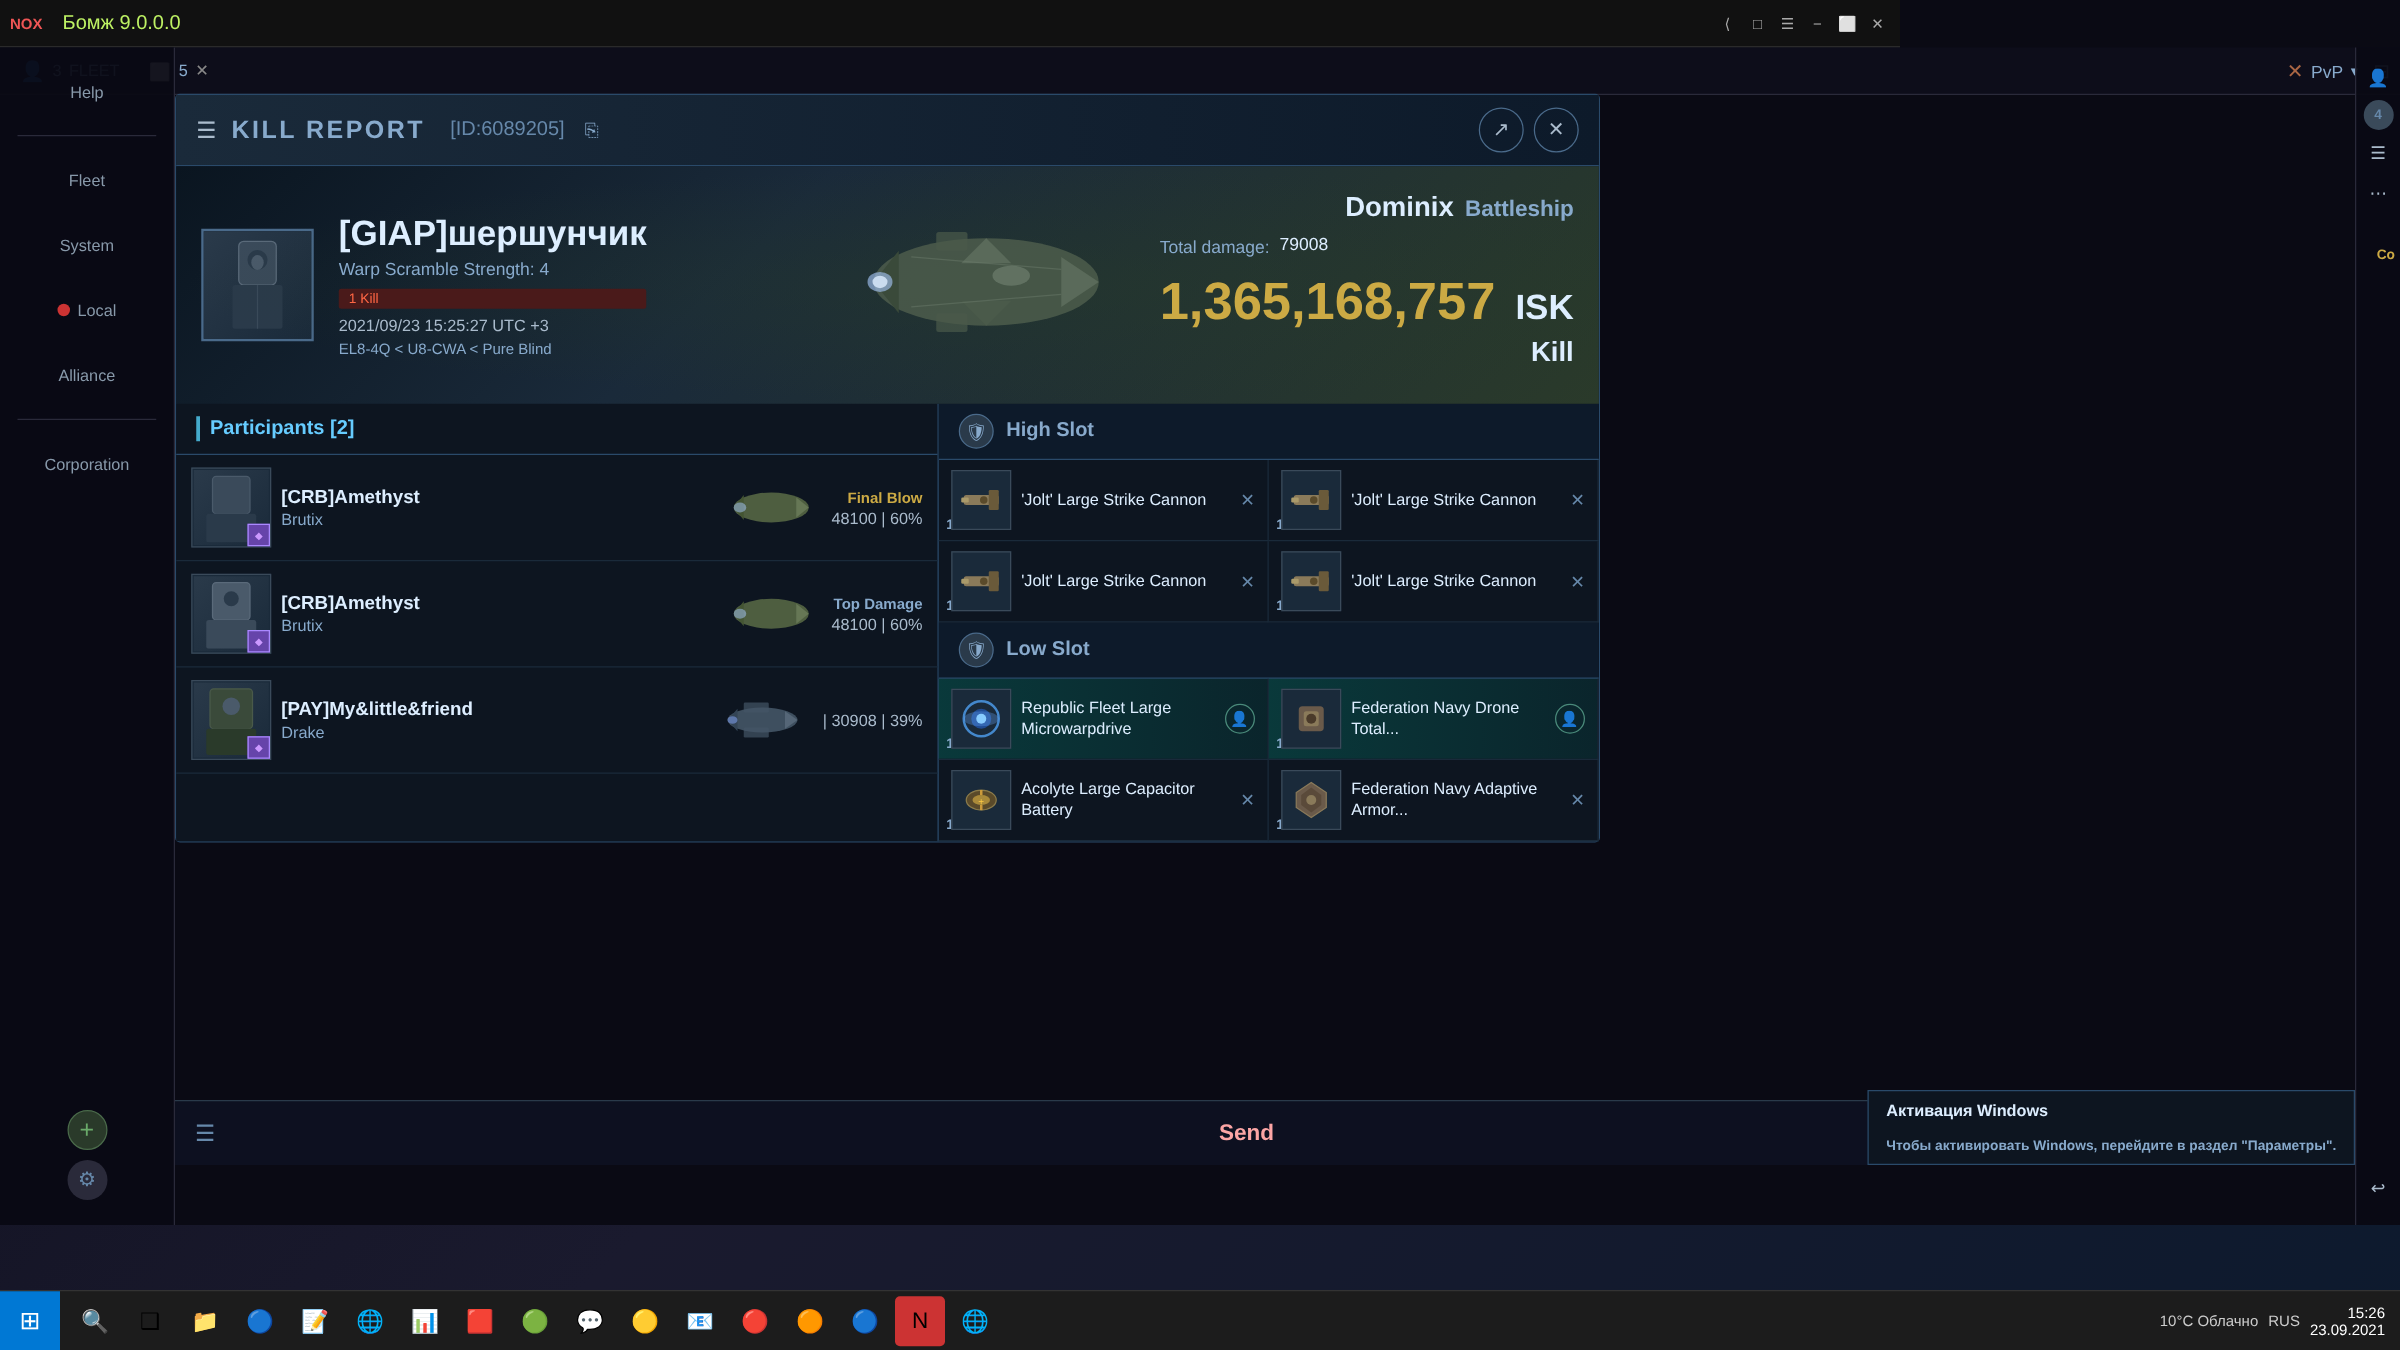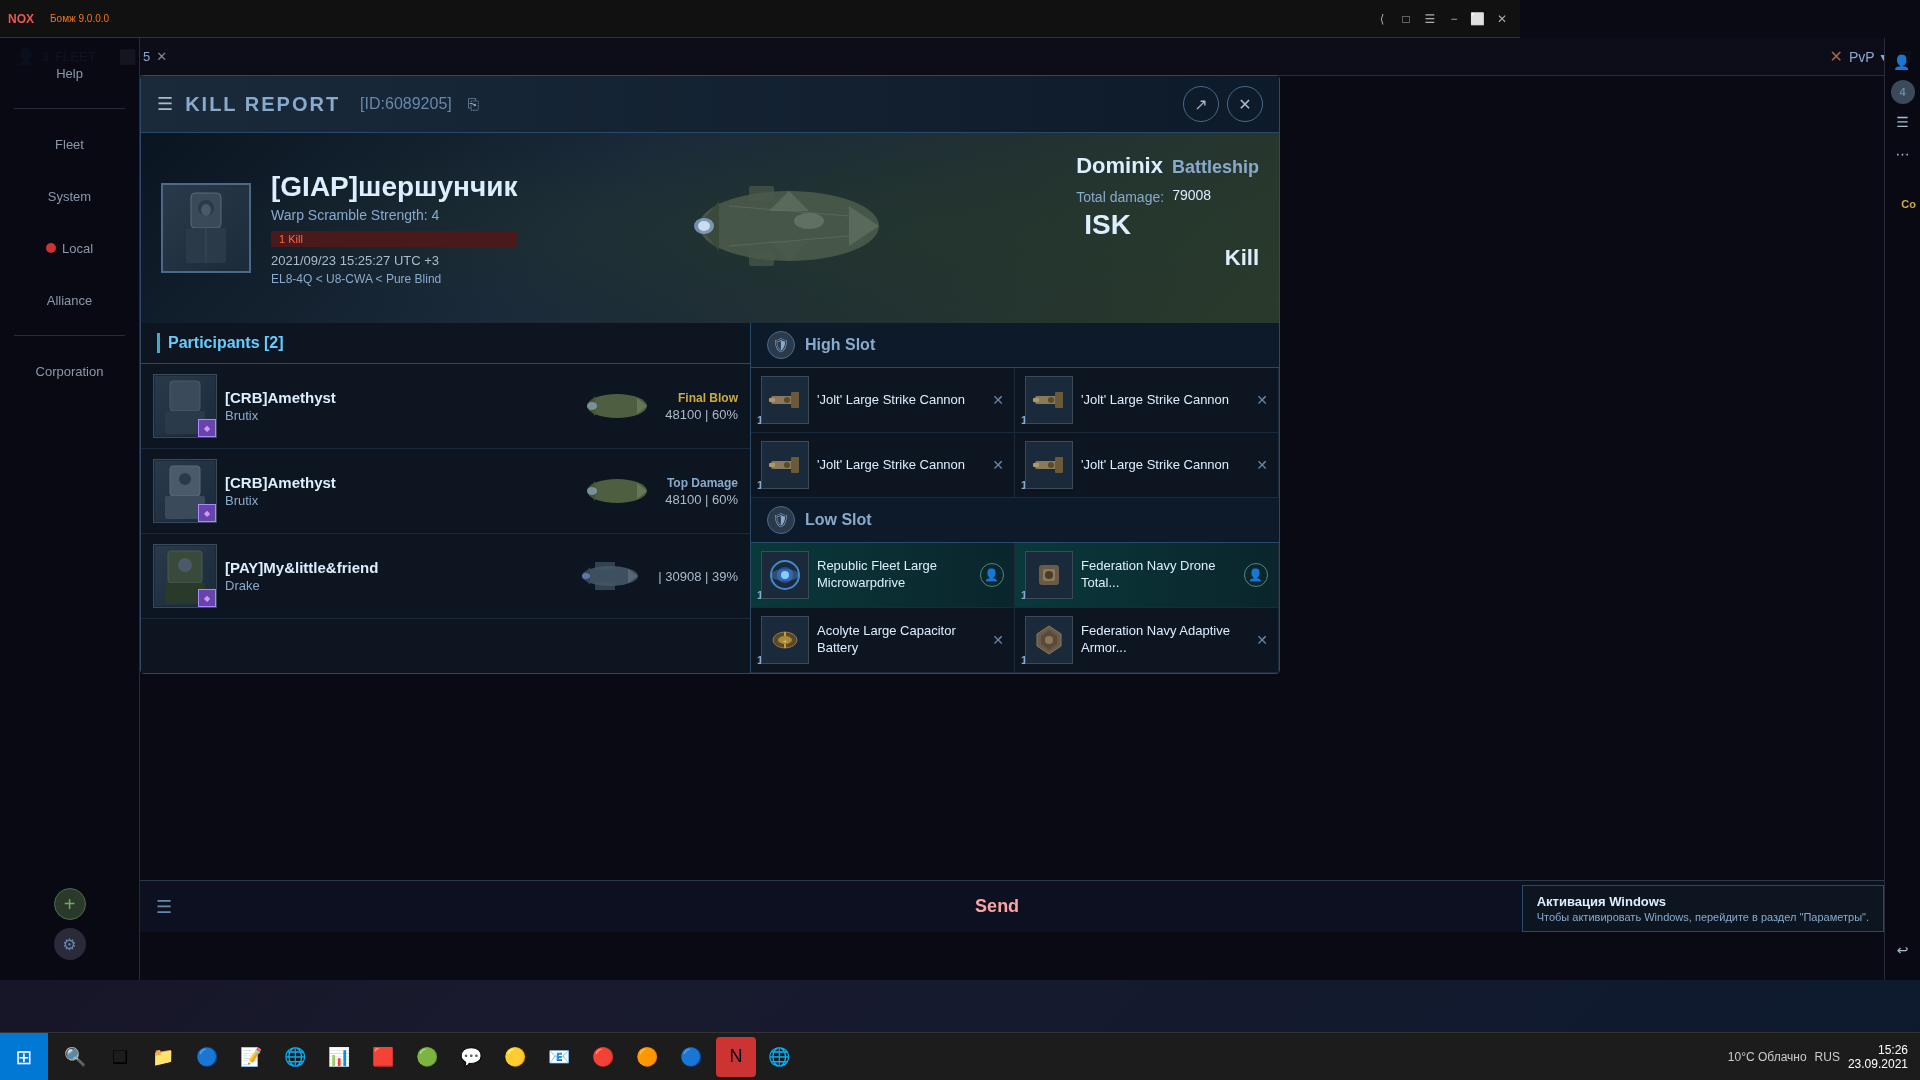--- a/index.html
+++ b/index.html
@@ -98,22 +98,22 @@
       gap: 8px;
       border-bottom: 1px solid #333;
     }
     .game-logo {
       color: #e55;
       font-weight: bold;
       font-size: 12px;
       margin-right: 8px;
     }
     .game-title-bar {
-      color: #f97316;
-      font-size: 10px;
+      color: #bef264;
+      font-size: 16px;
     }
     .game-controls {
       margin-left: auto;
       display: flex;
       gap: 4px;
     }
     .game-btn {
       width: 20px;
       height: 20px;
       display: flex;
@@ -742,20 +742,21 @@
         <div class="hero-stats">
           <div class="ship-class">
             <span>Dominix</span>
             <span style="color:#88aacc;font-size:18px;margin-left:4px;">Battleship</span>
           </div>
           <div style="display:flex;align-items:center;gap:8px;margin-top:6px;">
             <span class="total-damage-label">Total damage:</span>
             <span class="total-damage-value">79008</span>
           </div>
           <div style="display:flex;align-items:baseline;gap:8px;margin-top:4px;">
+            <span class="isk-value">1,365,168,757</span>
             <span class="isk-label">ISK</span>
           </div>
           <div class="kill-label">Kill</div>
         </div>
       </div>
 
       <div class="main-content">
 
         <div class="participants-panel">
           <div class="panel-header">
@@ -996,21 +997,21 @@
     <div class="bottom-bar">
       <div style="color:#6688aa;font-size:18px;cursor:pointer;">☰</div>
       <div style="flex:1;"></div>
       <div style="color:#fca5a5;font-size:18px;font-weight:bold;">Send</div>
       <div style="flex:1;"></div>
       <div style="color:#aabbcc;font-size:14px;">234m/s</div>
     </div>
 
     <div class="activate-windows">
       <div style="font-weight:bold;font-size:13px;color:#ddeeff;">Активация Windows</div>
-      <div style="font-size:11px;color:#88aacc;margin-top:2px;">Чтобы активировать Windows, перейдите в раздел "Параметры".</div>
+      <div style="font-size:11px;color:#88aacc;margin-top:15px;font-weight:bold;">Чтобы активировать Windows, перейдите в раздел "Параметры".</div>
     </div>
 
   </div>
 
   <div class="taskbar">
     <div class="taskbar-start">⊞</div>
     <div class="taskbar-icons">
       <div class="taskbar-icon">🔍</div>
       <div class="taskbar-icon">❑</div>
       <div class="taskbar-icon">📁</div>

